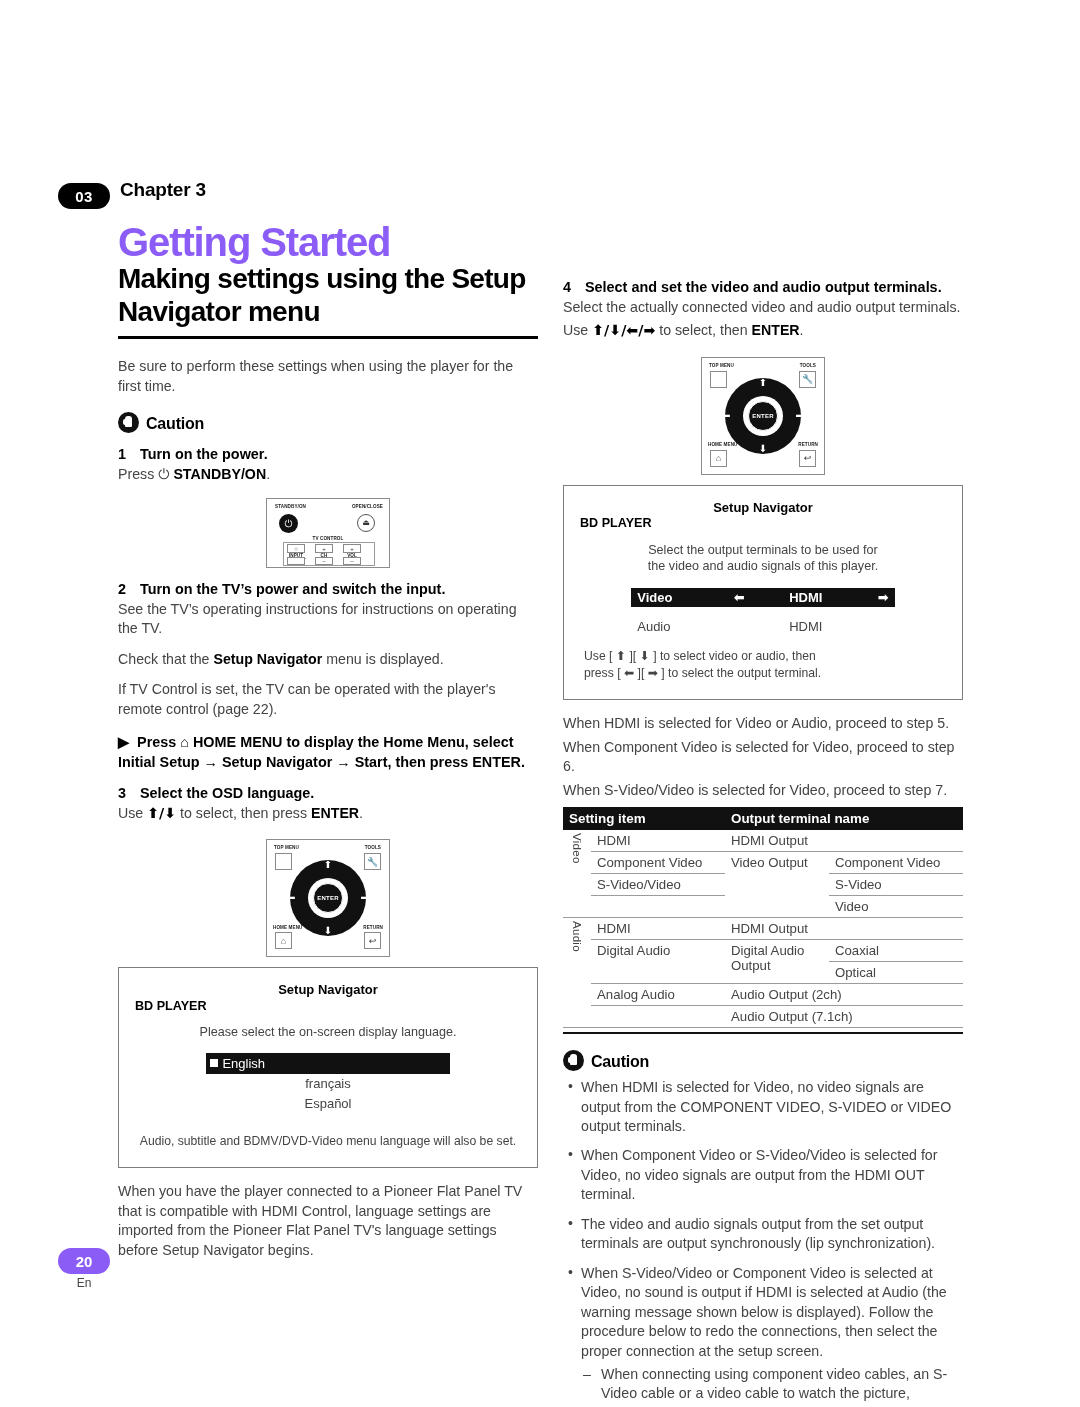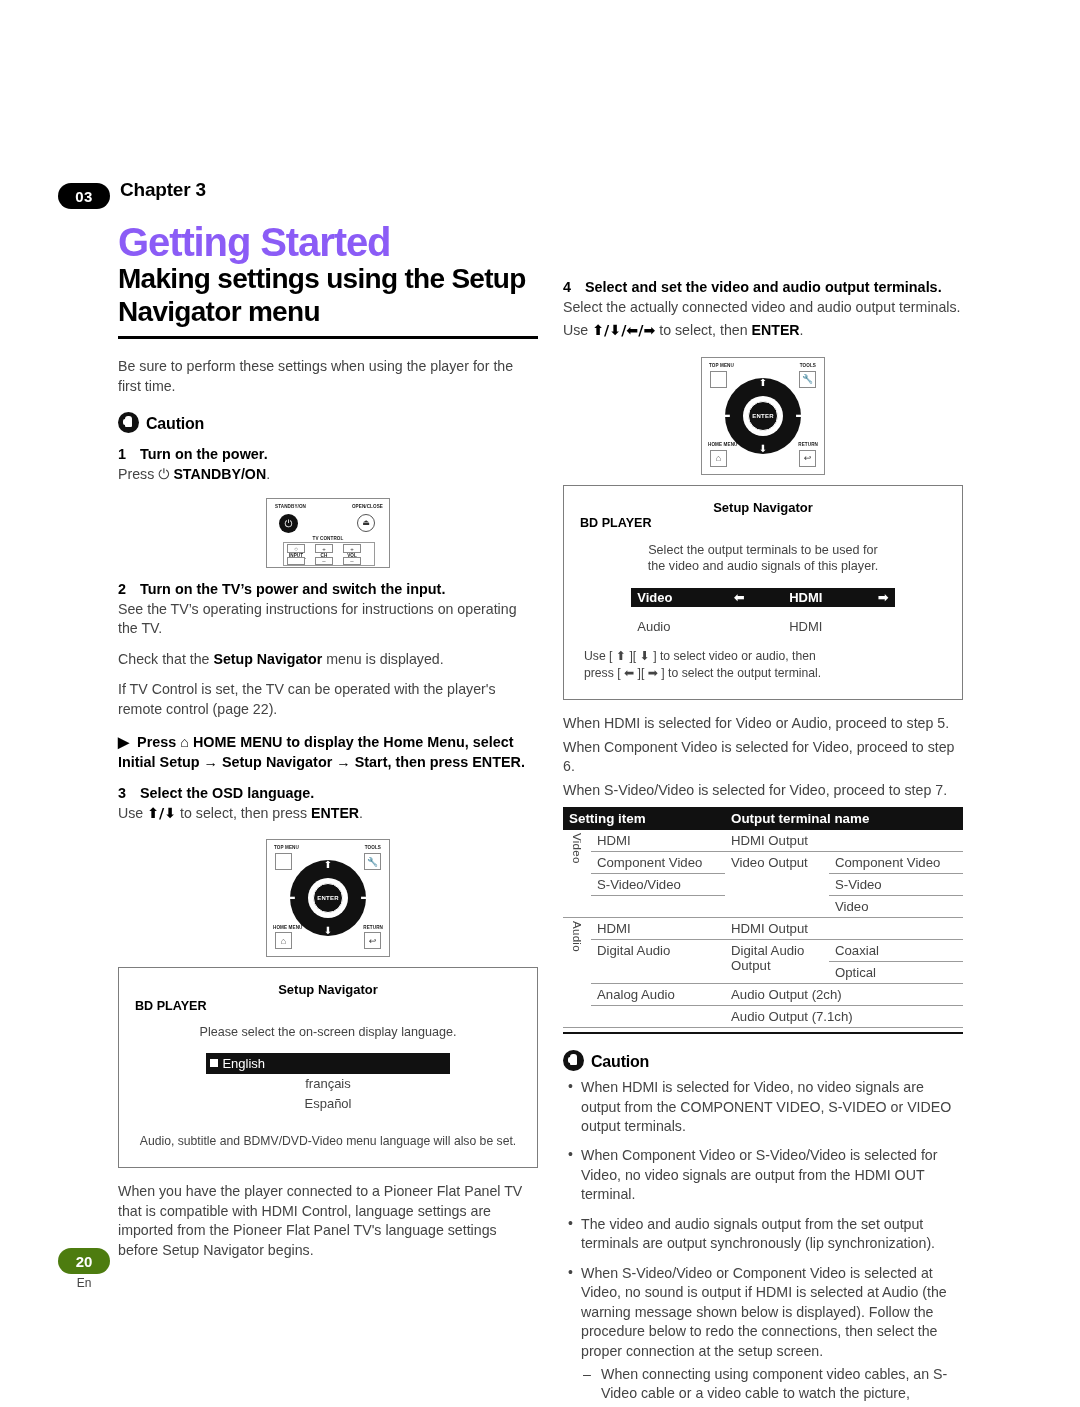--- a/index.html
+++ b/index.html
@@ -189,21 +189,21 @@
   td.grp span{
     writing-mode:vertical-rl;font-size:11.5px;color:#444;
     display:inline-block;letter-spacing:.3px;
   }
   .thick-top td{border-top:1.6px solid #111;}
   .tbl-end{border-top:2.4px solid #111;margin-top:0;}
 
   
   .pagenum{
     position:absolute;left:58px;top:1248px;
-    width:52px;height:26px;background:#4d7c0f;color:#fff;border-radius:13px;
+    width:52px;height:26px;background:#8b5cf6;color:#fff;border-radius:13px;
     display:flex;align-items:center;justify-content:center;
     font-size:15px;font-weight:bold;
   }
   .pagelang{
     position:absolute;left:58px;top:1276px;width:52px;
     text-align:center;font-size:12px;color:#444;
   }
   .arrw{font-family:"DejaVu Sans",sans-serif;}
 </style>
 </head>

